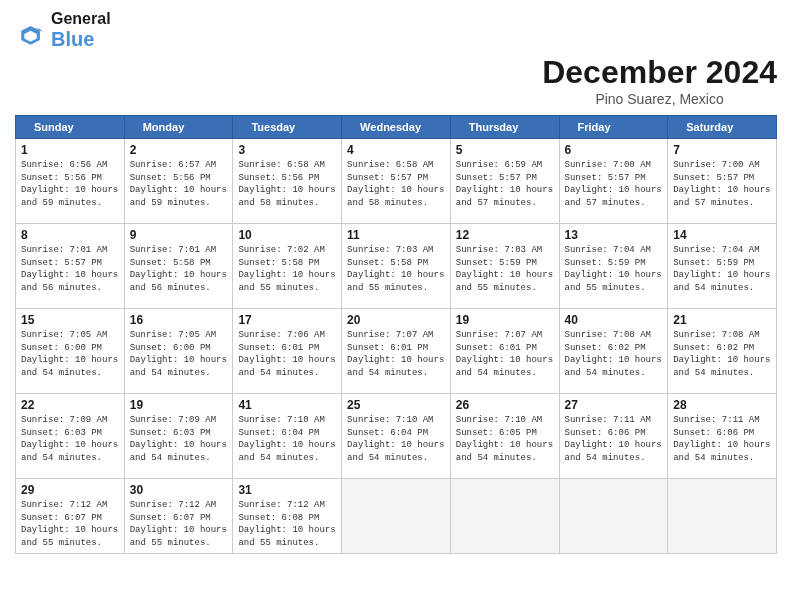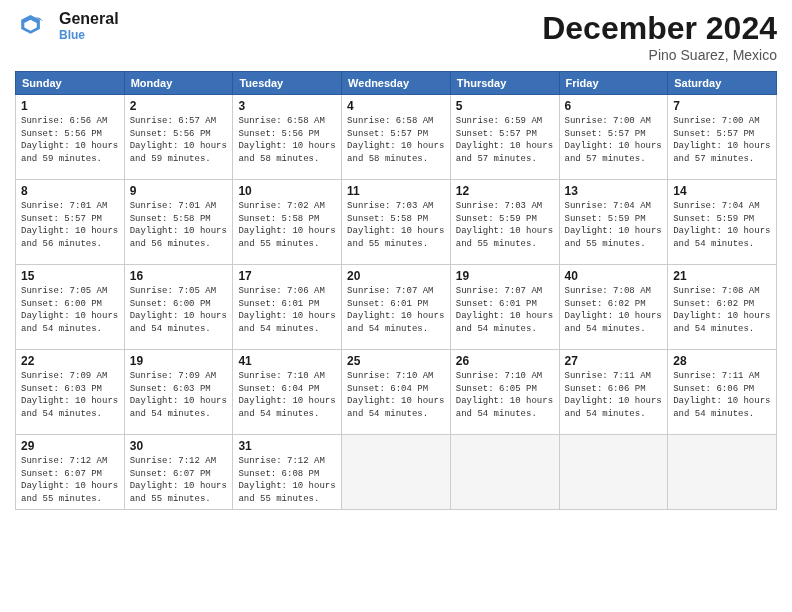--- a/index.html
+++ b/index.html
@@ -17,49 +17,51 @@
       background: #fff;
     }
     .header {
       display: flex;
       justify-content: space-between;
       align-items: flex-start;
       margin-bottom: 8px;
     }
     .logo {
       display: flex;
-      align-items: center;
-      gap: 16px;
+      align-items: flex-end;
+      gap: 8px;
     }
     .logo-icon {
       width: 28px;
       height: 28px;
     }
     .title-block {
       text-align: right;
+      margin-top: 44px;
     }
     .month-title {
       font-size: 32px;
       font-weight: bold;
       color: #1a1a1a;
     }
     .location {
       font-size: 14px;
       color: #555;
+      text-align: center;
     }
     .calendar {
       width: 100%;
       border-collapse: collapse;
       font-size: 9.5px;
     }
     .calendar th {
       background: #3a6fb5;
       color: #fff;
       text-align: left;
-      padding: 5px 6px;
+      padding: 5px 18px;
       font-size: 11px;
       font-weight: bold;
       border: 1px solid #2a5a99;
       margin-left: 46px;
     }
     .calendar td {
       border: 1px solid #ccc;
       vertical-align: top;
       padding: 4px 5px;
       width: calc(100% / 7);
@@ -91,21 +93,21 @@
 <div class="page">
   <div class="header">
     <div class="logo">
       <svg class="logo-icon" viewBox="0 0 36 36">
         <polygon points="20,4 32,10 32,22 20,28 8,22 8,10" fill="#4a90d9"></polygon>
         <polygon points="20,10 28,14 28,20 20,24 12,20 12,14" fill="#fff"></polygon>
         <polygon points="26,6 36,12 32,8" fill="#2a6ab0"></polygon>
       </svg>
       <div>
         <div style="font-size:16px;font-weight:bold;color:#1a1a1a;">General</div>
-        <div style="font-size:12px;font-weight:bold;color:#4a90d9;">Blue</div>
+        <div style="font-size:20px;font-weight:bold;color:#4a90d9;">Blue</div>
       </div>
     </div>
     <div class="title-block">
       <div class="month-title">December 2024</div>
       <div class="location">Pino Suarez, Mexico</div>
     </div>
   </div>
 
   <table class="calendar">
     <thead>

